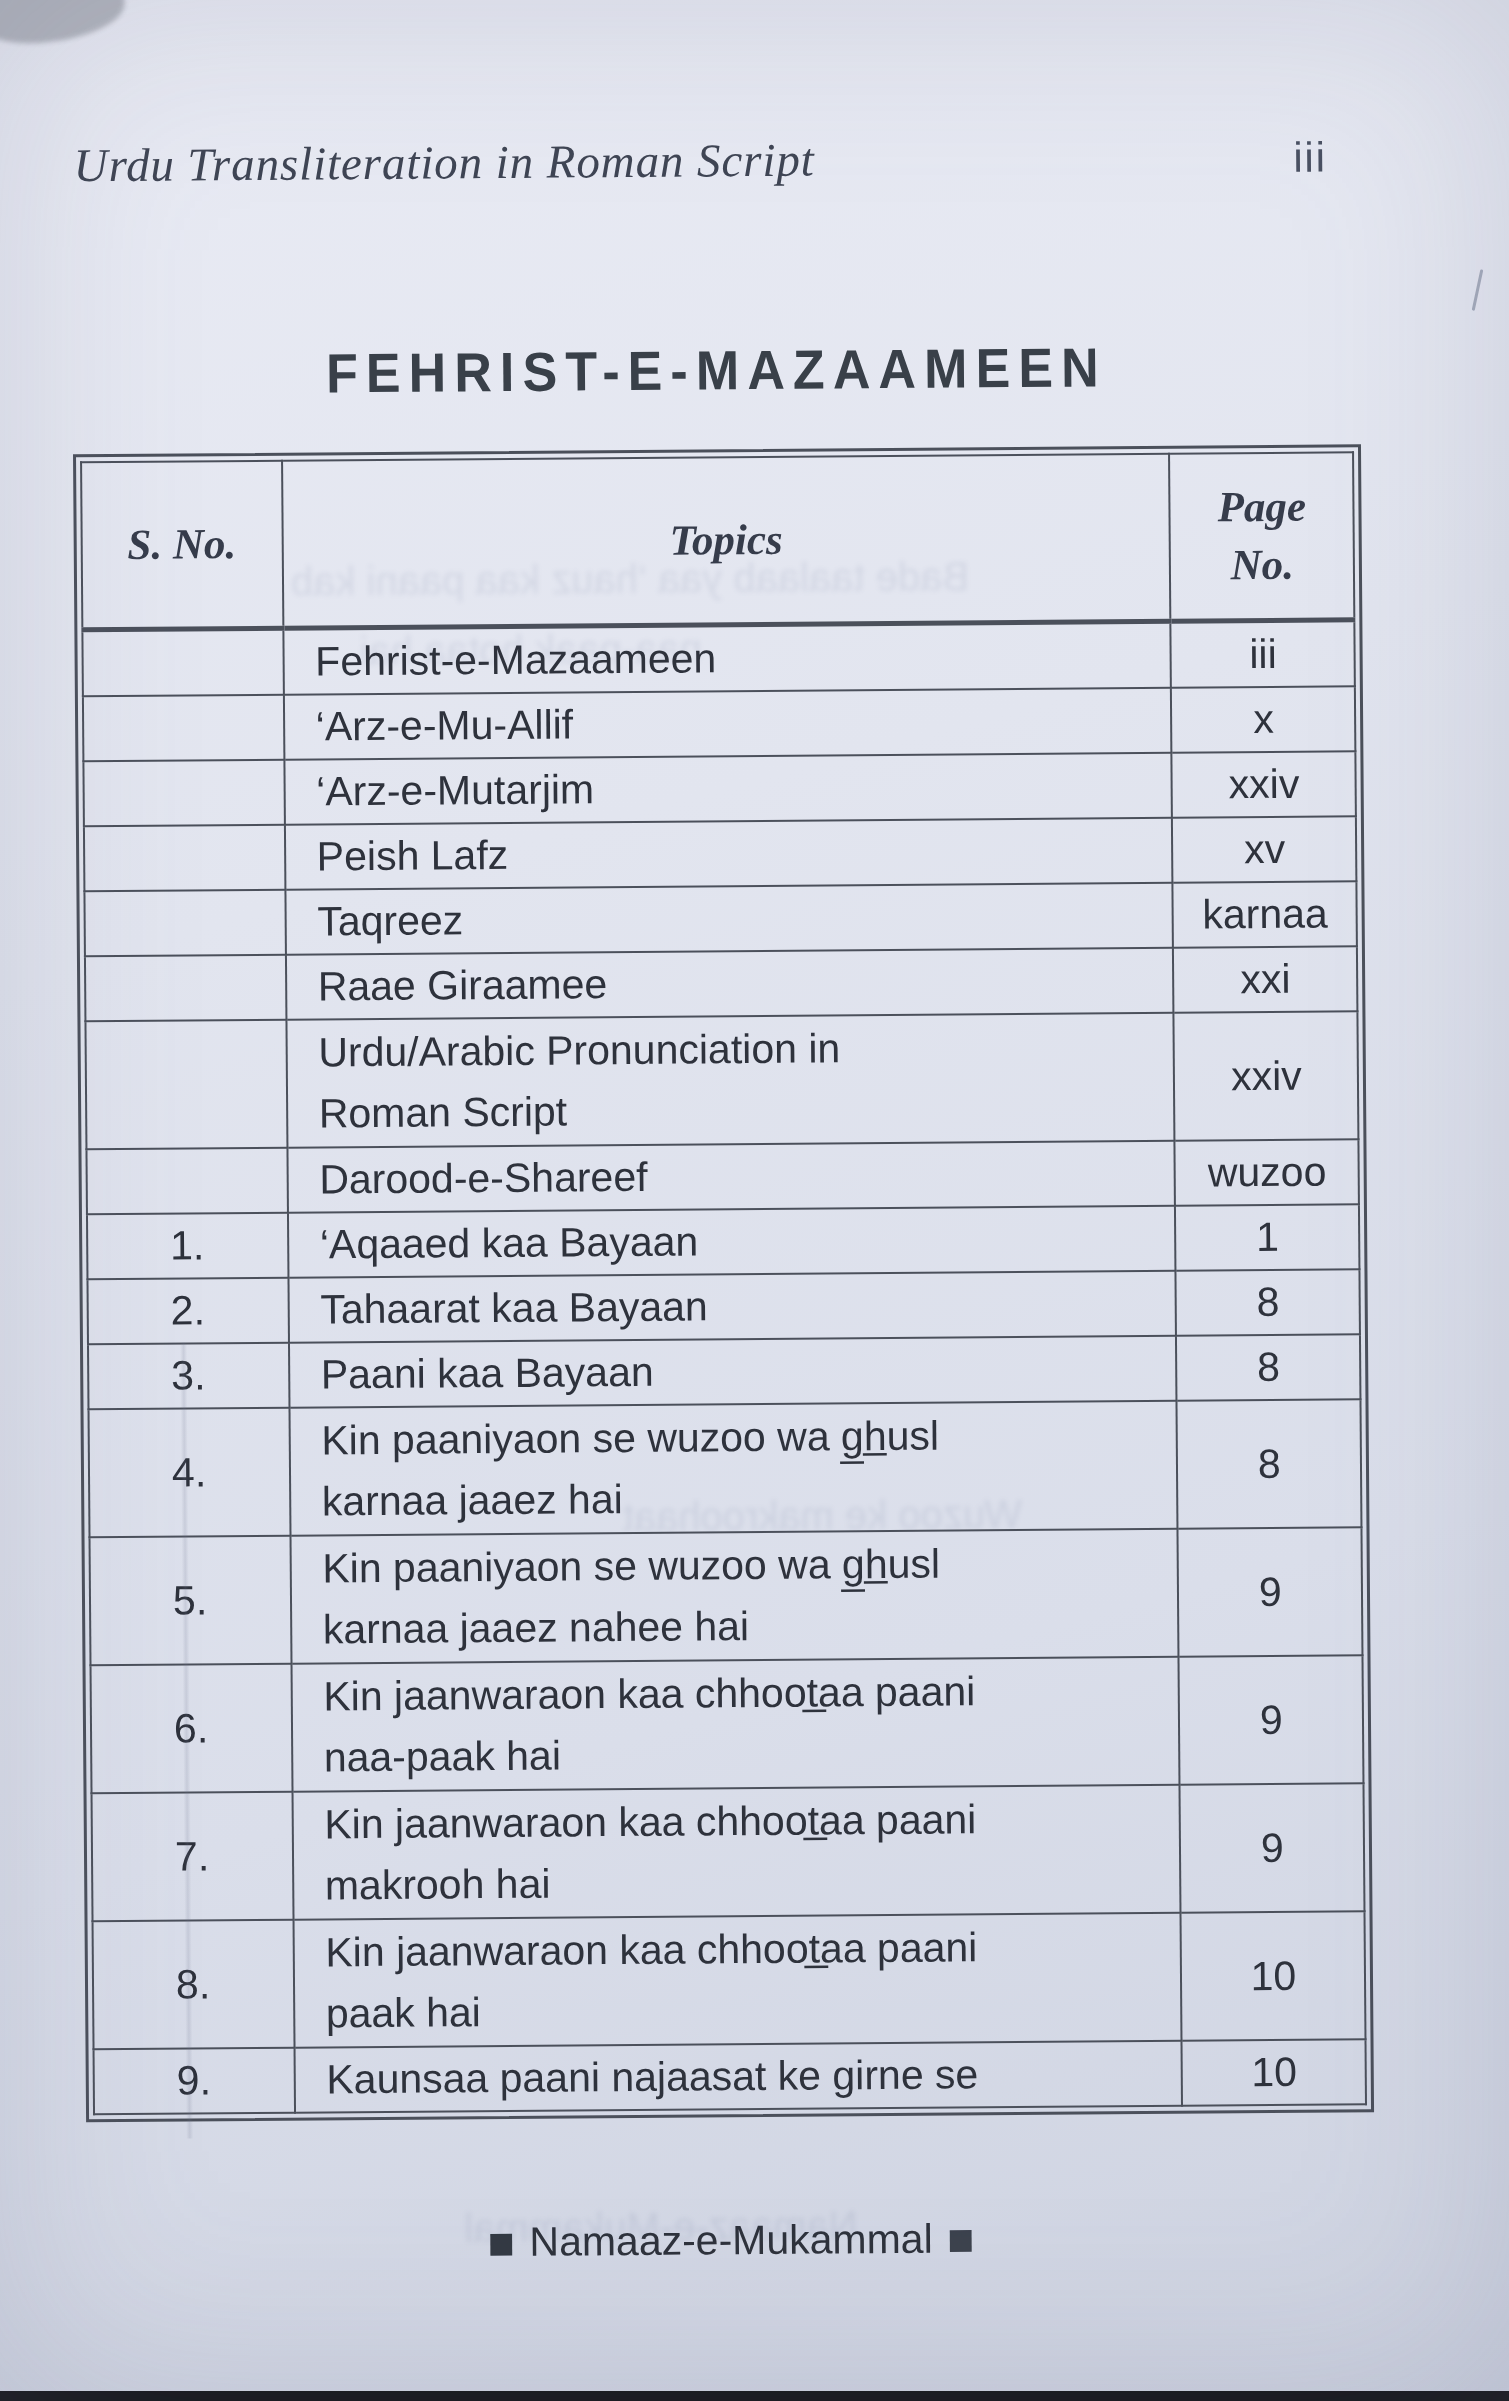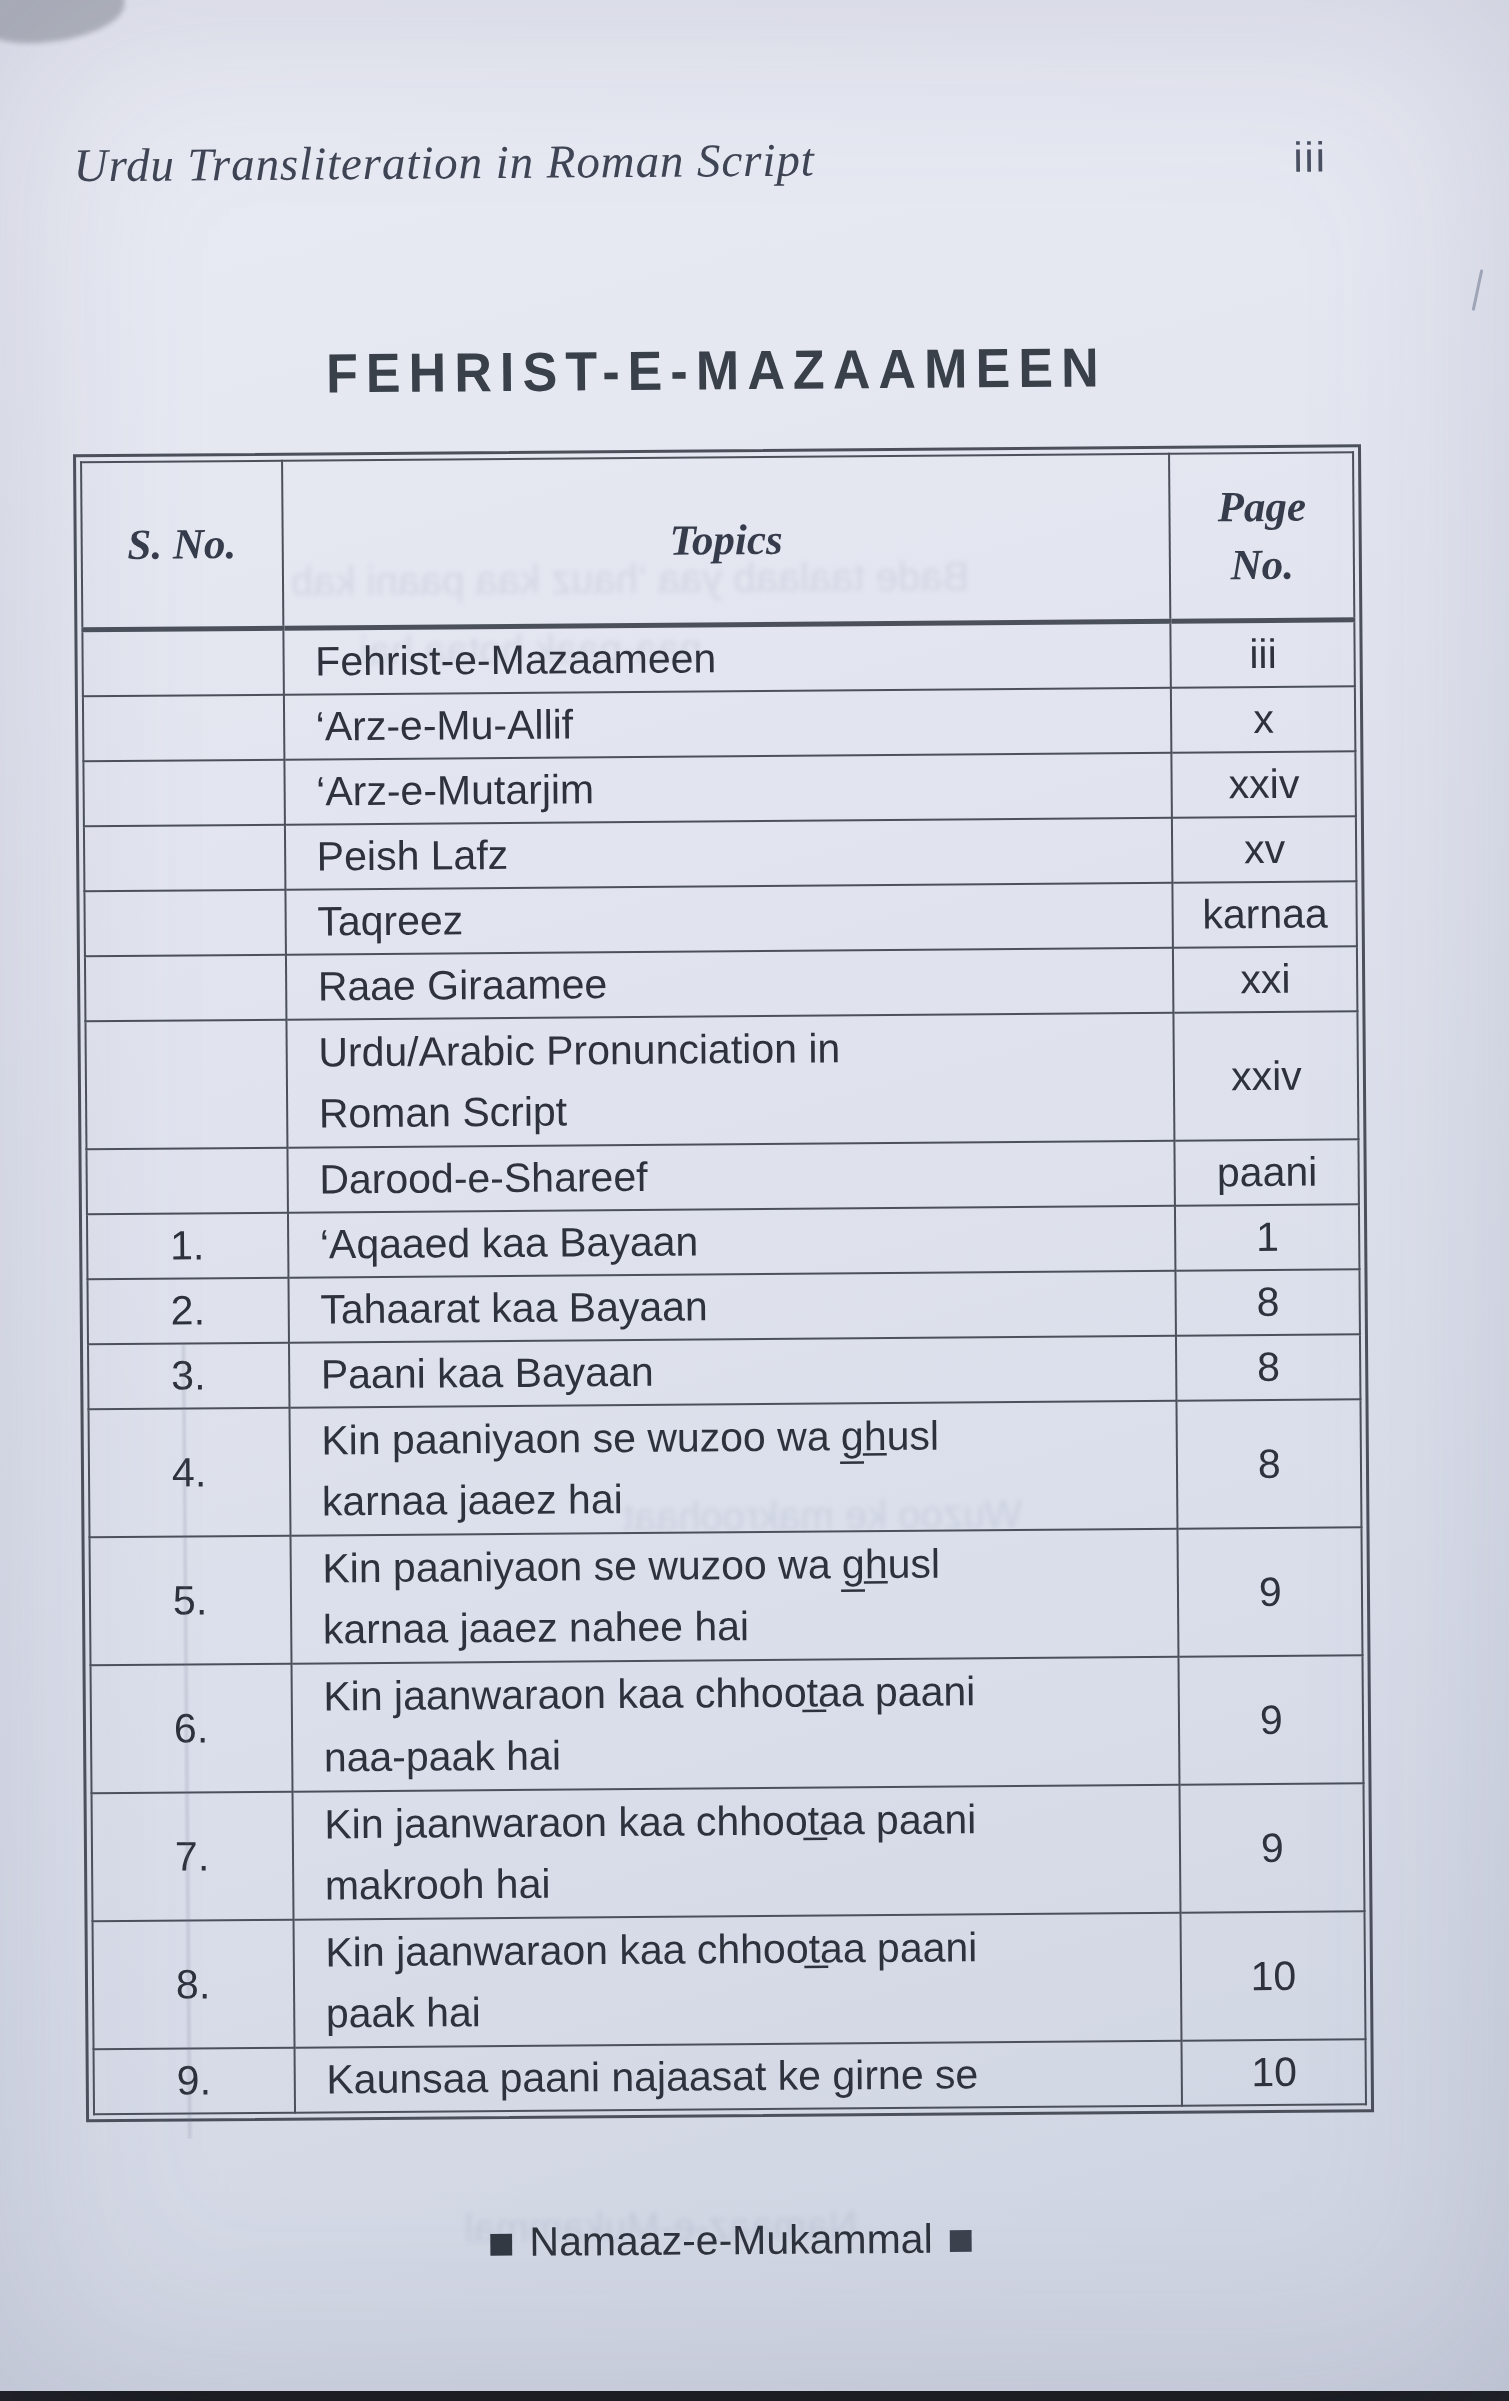--- a/index.html
+++ b/index.html
@@ -169,21 +169,21 @@
                 <div class="topic-line">Urdu/Arabic Pronunciation in</div>
                 <div class="topic-line">Roman Script</div>
               </td>
     <td class="page-cell"><span>xxiv</span></td>
   </tr>
             <tr class="single">
     <td class="sno-cell"><span></span></td>
     <td class="topic-cell">
                 <div class="topic-line">Darood-e-Shareef</div>
               </td>
-    <td class="page-cell"><span>paani</span></td>
+    <td class="page-cell"><span>wuzoo</span></td>
   </tr>
             <tr class="single">
     <td class="sno-cell"><span>1.</span></td>
     <td class="topic-cell">
                 <div class="topic-line">‘Aqaaed kaa Bayaan</div>
               </td>
     <td class="page-cell"><span>1</span></td>
   </tr>
             <tr class="single">
     <td class="sno-cell"><span>2.</span></td>

